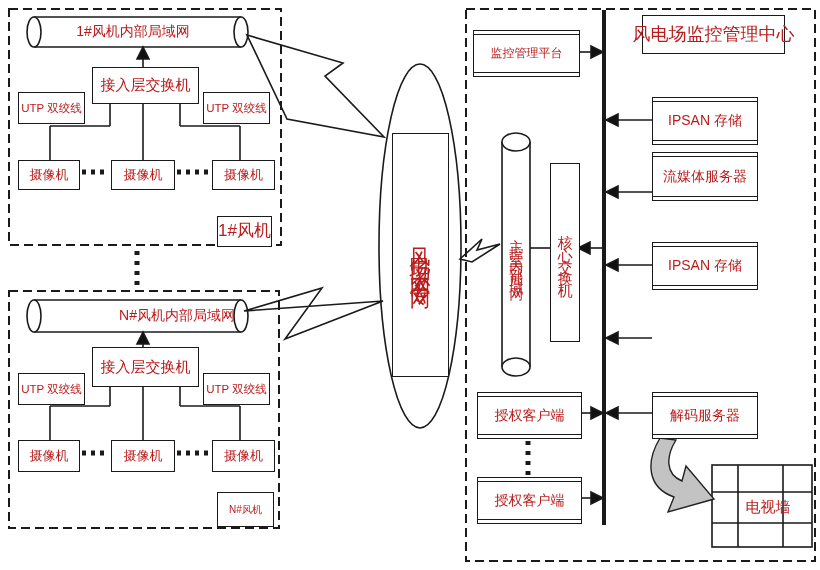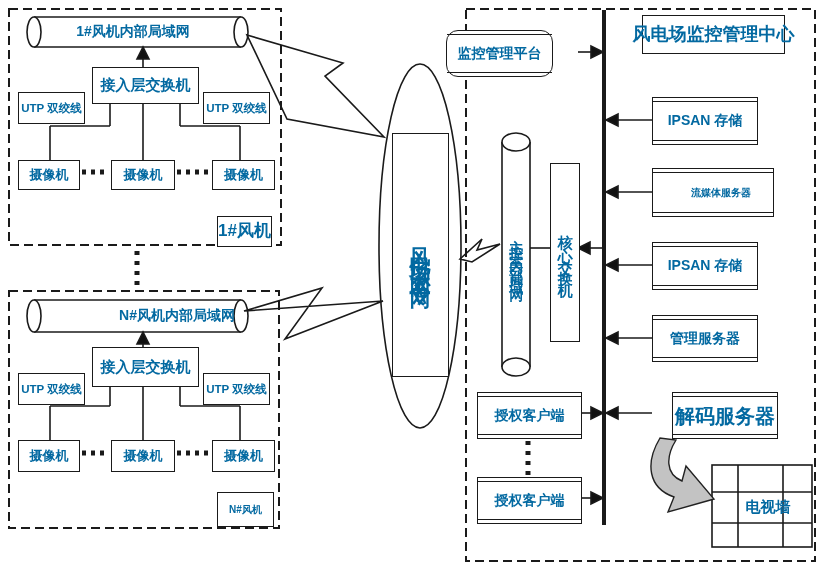--- a/index.html
+++ b/index.html
@@ -1,20 +1,20 @@
 <!DOCTYPE html>
 <html><head>
 <meta charset="utf-8">
 <style>
   html,body{margin:0;padding:0;background:#fff;}
   .canvas{position:relative;width:820px;height:570px;background:#fff;overflow:hidden;
           font-family:"Liberation Sans", sans-serif;color:#141414;}
   .canvas svg{position:absolute;left:0;top:0;z-index:0;}
   .lbl{position:absolute;display:flex;align-items:center;justify-content:center;
-       text-align:center;z-index:2;color:#0369a1;line-height:1.1;white-space:nowrap;font-weight:bold;}
+       text-align:center;z-index:2;color:#b91c1c;line-height:1.1;white-space:nowrap;}
   .box{border:1.6px solid #1a1a1a;background:#fff;}
   .plate{border:1.6px solid #1a1a1a;background:#fff;}
   .plate::before{content:"";position:absolute;left:0;right:0;top:3px;border-top:1.4px solid #1a1a1a;}
   .plate::after{content:"";position:absolute;left:0;right:0;bottom:3px;border-top:1.4px solid #1a1a1a;}
   .vtext{writing-mode:vertical-lr;text-orientation:upright;white-space:normal;}
   .nobg{background:transparent;}
 </style>
 </head>
 <body>
 
@@ -133,29 +133,28 @@
 <div class="lbl box" style="left:18px;top:373px;width:65px;height:30px;font-size:11.5px;">UTP 双绞线</div>
 <div class="lbl box" style="left:203px;top:373px;width:65px;height:30px;font-size:11.5px;">UTP 双绞线</div>
 <div class="lbl box" style="left:18px;top:440px;width:60px;height:30px;font-size:13px;">摄像机</div>
 <div class="lbl box" style="left:111px;top:440px;width:62px;height:30px;font-size:13px;">摄像机</div>
 <div class="lbl box" style="left:212px;top:440px;width:61px;height:30px;font-size:13px;">摄像机</div>
 <div class="lbl box" style="left:217px;top:492px;width:55px;height:33px;font-size:10px;">N#风机</div>
 
 <div class="lbl box vtext" style="left:392px;top:133px;width:55px;height:242px;font-size:21px;letter-spacing:6px;">风电场以太网专网</div>
 
 <div class="lbl box" style="left:642px;top:15px;width:141px;height:37px;font-size:18px;">风电场监控管理中心</div>
-<div class="lbl plate" style="left:446px;top:30px;width:105px;height:45px;font-size:14px;border-radius:12px;">监控管理平台</div>
+<div class="lbl plate" style="left:473px;top:30px;width:105px;height:45px;font-size:12px;">监控管理平台</div>
 
 <div class="lbl nobg vtext" style="left:502px;top:150px;width:28px;height:212px;font-size:14px;letter-spacing:7px;">主控室内部局域网</div>
 <div class="lbl box vtext" style="left:550px;top:163px;width:28px;height:177px;font-size:15px;letter-spacing:12px;">核心交换机</div>
 
 <div class="lbl plate" style="left:652px;top:97px;width:104px;height:46px;font-size:14px;">IPSAN 存储</div>
-<div class="lbl plate" style="left:652px;top:168px;width:104px;height:47px;font-size:10px;padding-left:16px;">流媒体服务器</div>
+<div class="lbl plate" style="left:652px;top:152px;width:104px;height:47px;font-size:14px;">流媒体服务器</div>
 <div class="lbl plate" style="left:652px;top:242px;width:104px;height:46px;font-size:14px;">IPSAN 存储</div>
-<div class="lbl plate" style="left:652px;top:315px;width:104px;height:45px;font-size:14px;">管理服务器</div>
-<div class="lbl plate" style="left:652px;top:392px;width:104px;height:45px;font-size:20px;margin-left:20px;">解码服务器</div>
+<div class="lbl plate" style="left:652px;top:392px;width:104px;height:45px;font-size:14px;">解码服务器</div>
 
 <div class="lbl plate" style="left:477px;top:392px;width:103px;height:45px;font-size:14px;">授权客户端</div>
 <div class="lbl plate" style="left:477px;top:477px;width:103px;height:45px;font-size:14px;">授权客户端</div>
 
 <div class="lbl nobg" style="left:712px;top:492px;width:112px;height:31px;font-size:15px;">电视墙</div>
 
 </div>
 
 </body></html>

